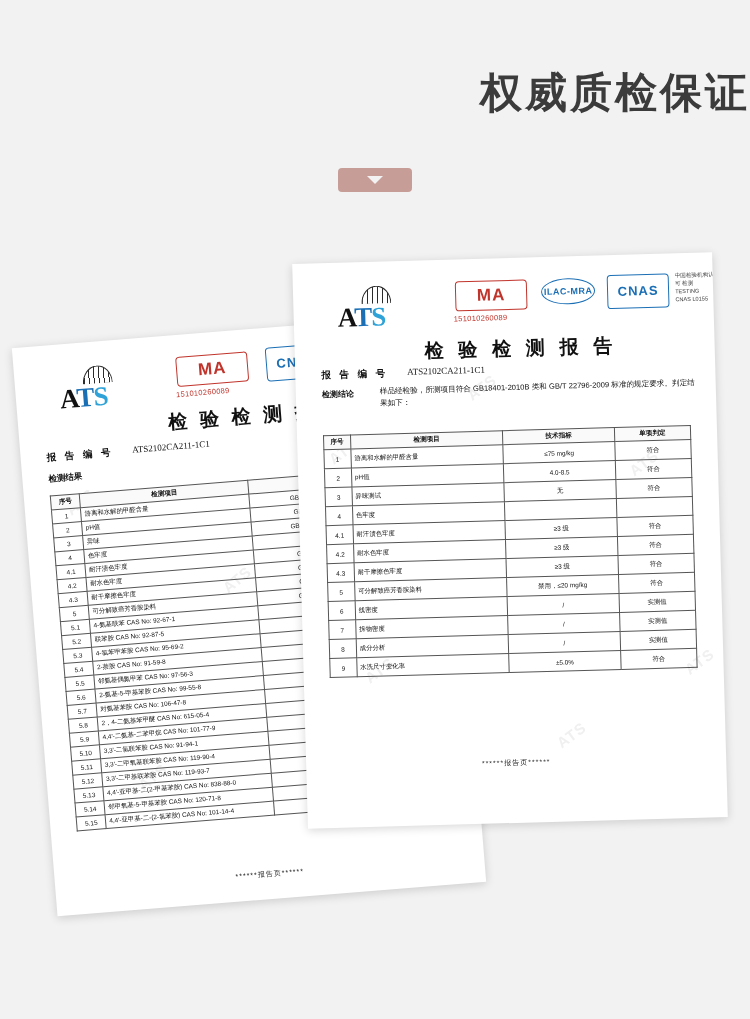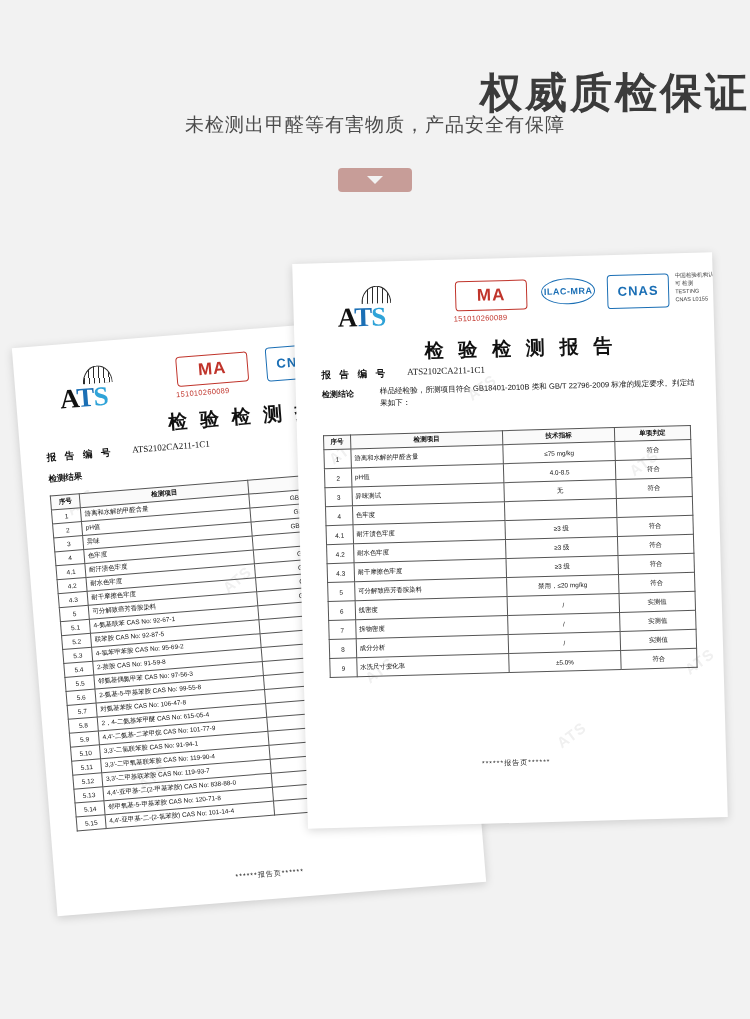--- a/index.html
+++ b/index.html
@@ -265,21 +265,20 @@
   }
   .ff-front { top: 500px; }
   .ff-back { top: 540px; }
 </style>
 </head>
 <body>
 
 <div class="page">
 
   <div class="hero-title">权威质检保证</div>
-  <div class="hero-sub">未检测出甲醛等有害物质，产品安全有保障</div>
   <div class="arrow-pill">
     <div class="tri"></div>
   </div>
 
   <div class="sheet sheet-back">
     <div class="sheet-inner">
       <div class="wm" style="left:40px;  top:150px;">ATS</div>
       <div class="wm" style="left:190px; top:240px;">ATS</div>
       <div class="wm" style="left:330px; top:120px;">ATS</div>
       <div class="wm" style="left:90px;  top:430px;">ATS</div>

